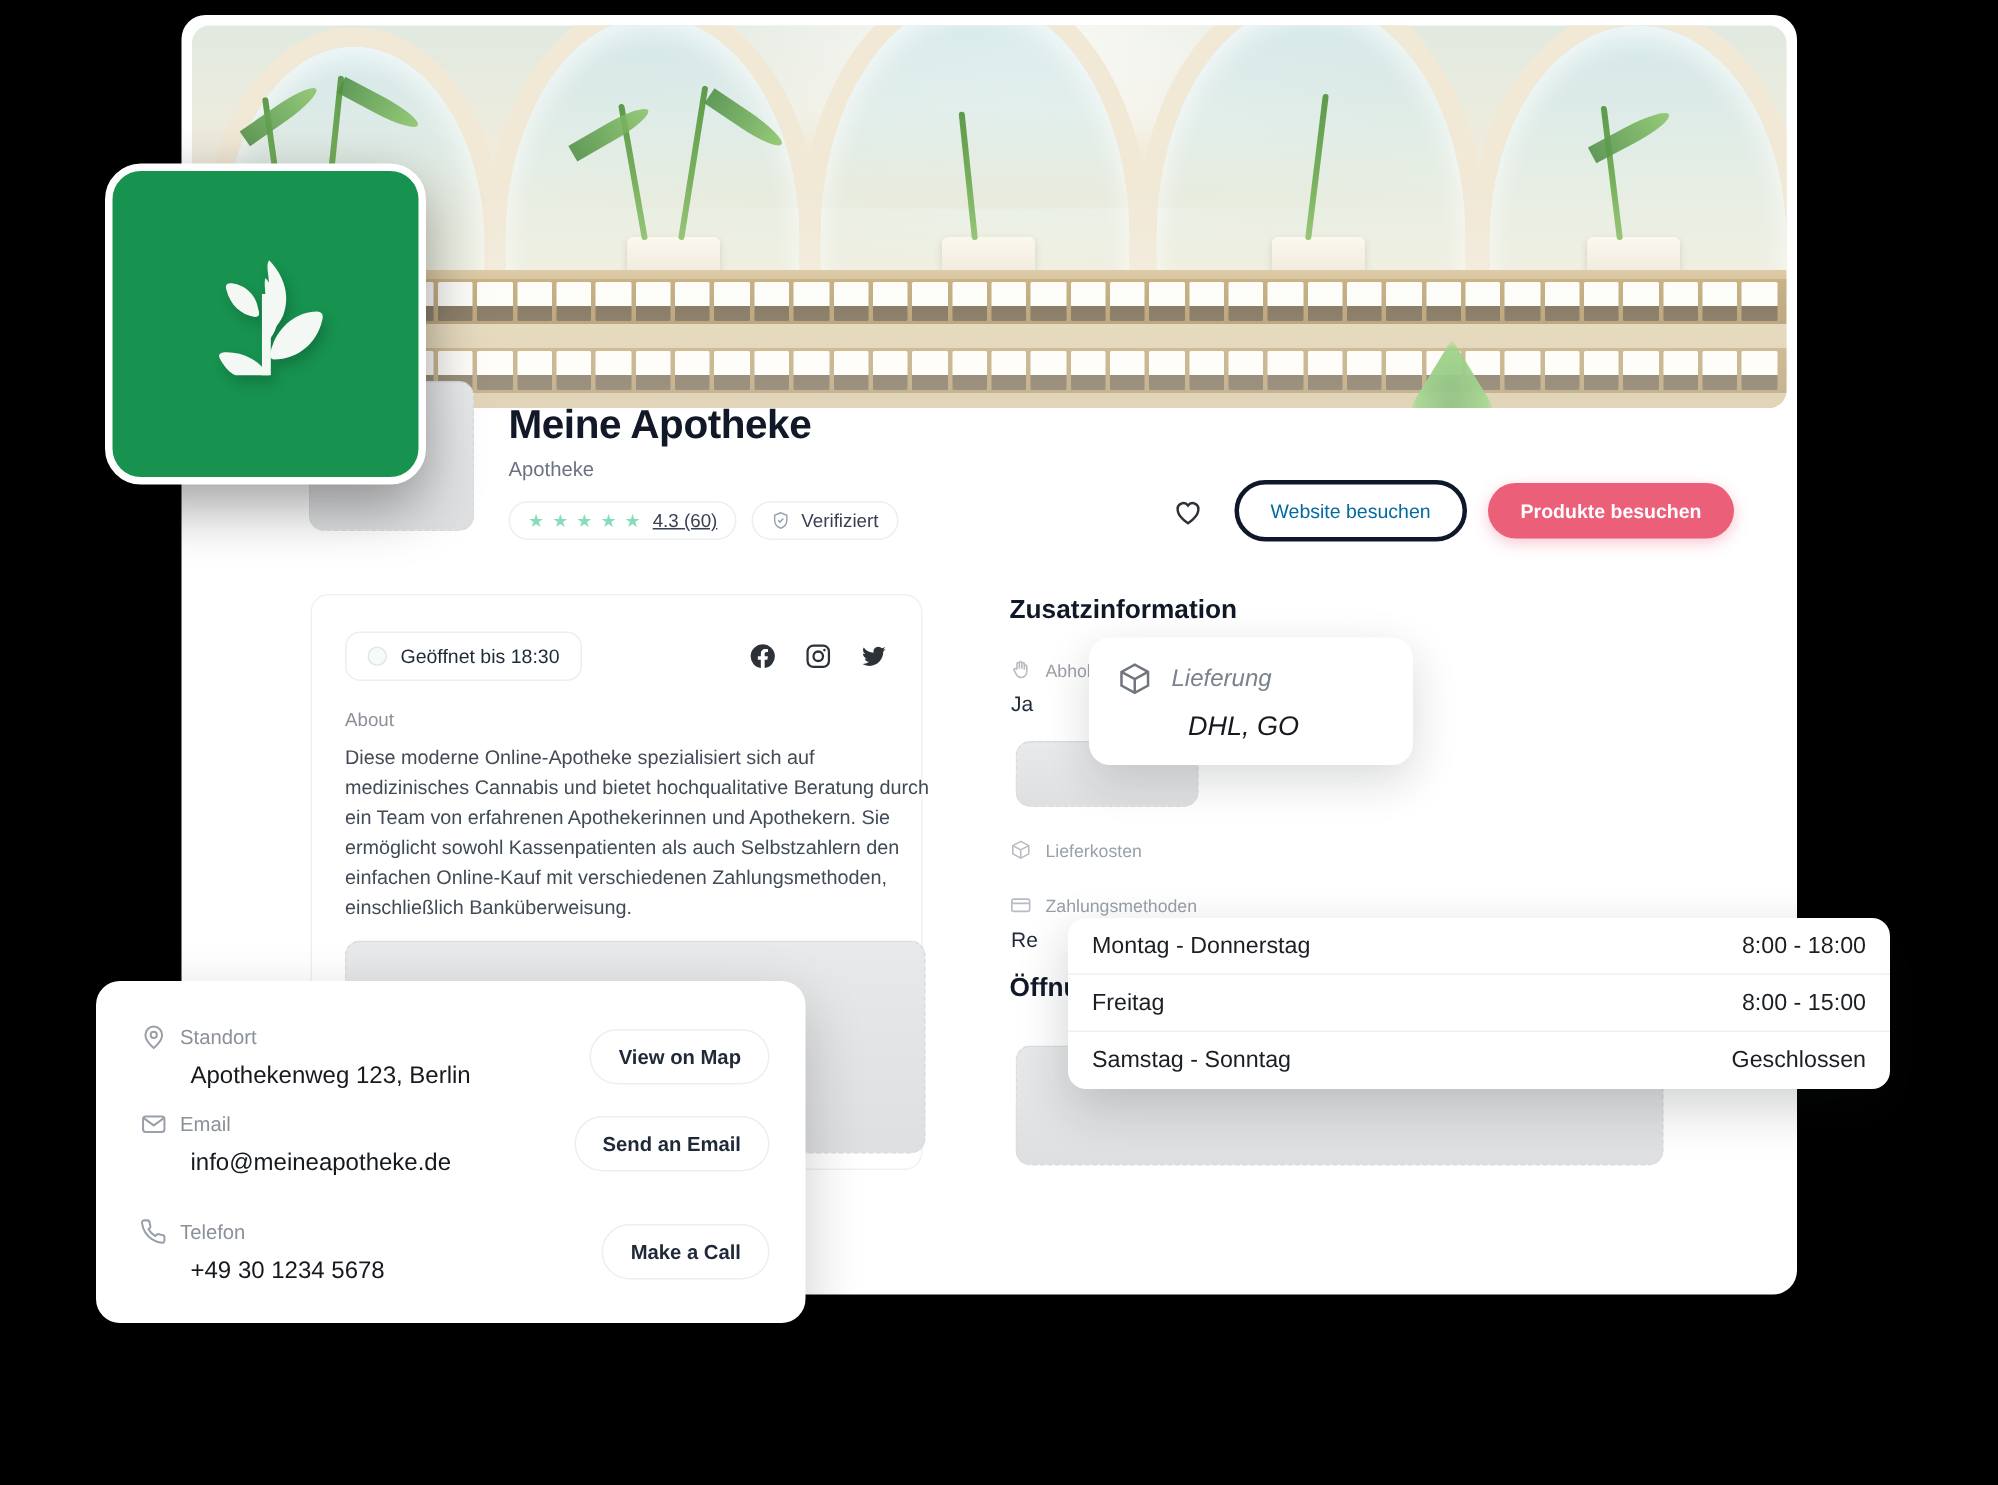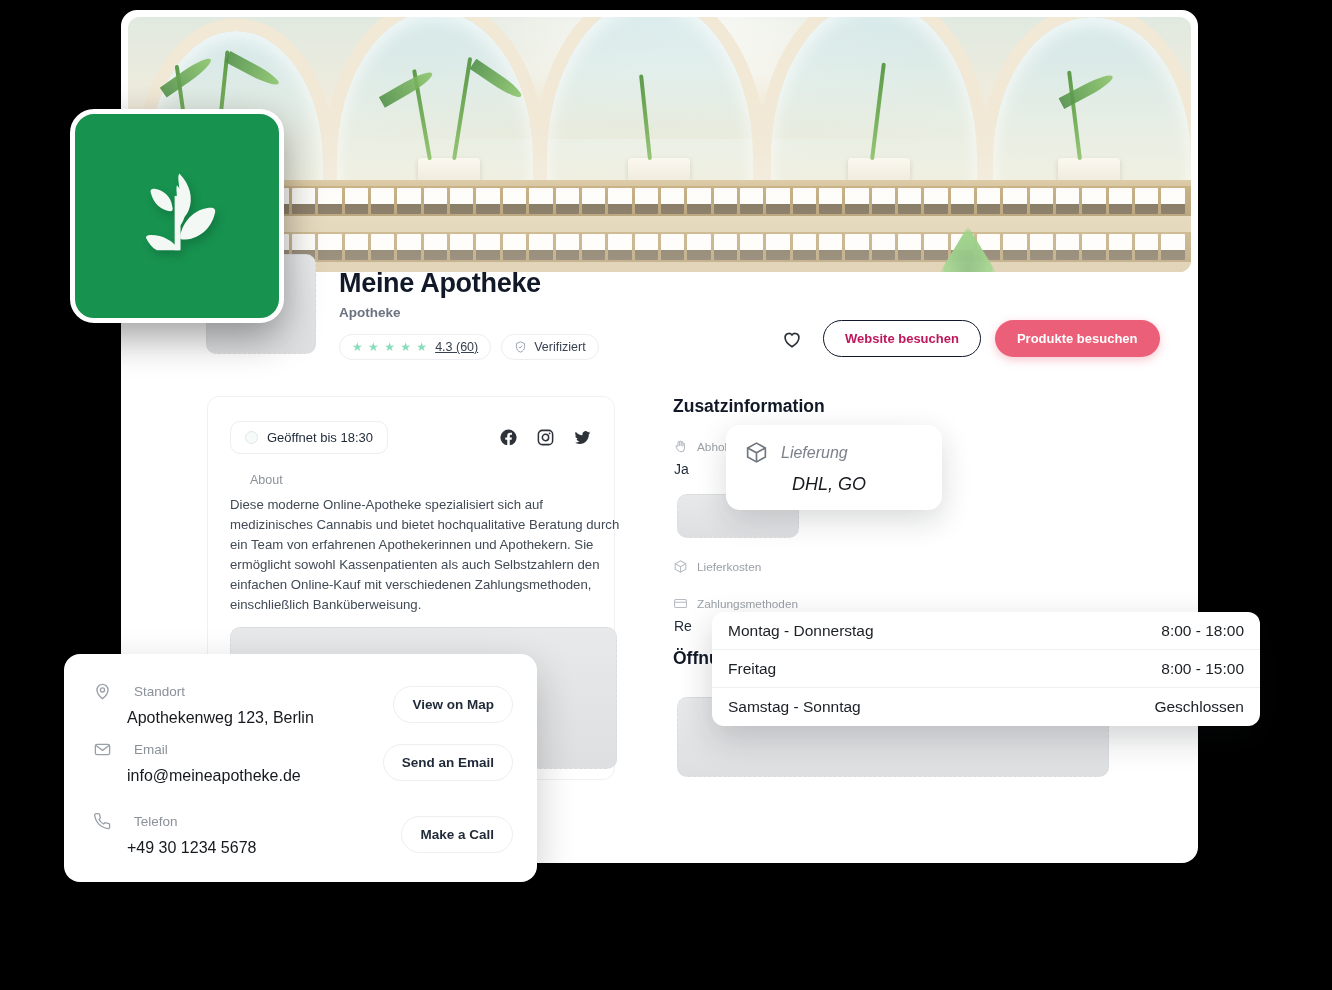--- a/index.html
+++ b/index.html
@@ -94,21 +94,21 @@
     opacity:.95;
   }
   .hero-fade {
     position:absolute; inset:0;
     background: linear-gradient(180deg, rgba(255,255,255,0) 40%, rgba(255,255,255,.35) 100%);
   }
 
   
   .profile-head { position:absolute; left: 339px; top: 268px; }
   .biz-name { font-size: 27px; font-weight: 700; color: #111827; letter-spacing:-.3px; }
-  .biz-cat { font-size: 13.5px; color: #6b7280; margin-top: 6px; font-weight: bold; }
+  .biz-cat { font-size: 13.5px; color: #6b7280; margin-top: 6px; }
   .meta-row { display:flex; align-items:center; gap: 10px; margin-top: 14px; }
   .rating-chip, .verified-chip {
     display:flex; align-items:center; gap:7px;
     border: 1px solid #eceef1; border-radius: 999px;
     padding: 5px 12px; background:#fff;
     font-size: 12.5px; color:#374151;
   }
   .stars { display:flex; gap:2px; font-size: 12px; color:#86ddb9; letter-spacing:1px; line-height:1; }
   .rating-val { font-size: 12.5px; color:#374151;text-decoration:underline; }
   .shield { width:13px; height:14px; flex:none; }
@@ -116,23 +116,23 @@
   .head-actions {
     position:absolute; left: 775px; top: 320px;
     display:flex; align-items:center; gap: 14px;
   }
   .heart-btn {
     width:34px; height:34px; border-radius:50%;
     display:flex; align-items:center; justify-content:center;
     background:#fff; cursor:pointer;
   }
   .btn-outline {
-    border:1px solid #0f172a; border-radius:999px;
+    border:3px solid #0f172a; border-radius:999px;
     padding: 10px 21px; background:#fff;
-    font-size: 13px; font-weight: 700; color:#be185d; cursor:pointer;
+    font-size: 13px; font-weight: 400; color:#0369a1; cursor:pointer;
   }
   .btn-primary {
     border:none; border-radius:999px;
     padding: 11px 22px; background:#ec5f78;
     font-size: 13px; font-weight: 600; color:#fff; cursor:pointer;
     box-shadow: 0 3px 10px rgba(236,95,120,.35);
   }
 
   
   .left-card {
@@ -149,21 +149,21 @@
     border:1px solid #eceef1; border-radius:10px;
     padding: 8px 14px; background:#fff;
     font-size: 13px; color:#1f2937;
   }
   .clock-dot { width:13px; height:13px; border-radius:50%; border:1.6px solid #e2e6e4; background:#f6faf8; flex:none;}
   .socials { display:flex; gap:18px; align-items:center; }
   .soc { width:19px; height:19px; color:#2d3238; cursor:pointer; }
 
   .about-label {
     position:absolute; left:22px; top:76px;
-    font-size: 12.5px; color:#8b9199;margin-left:20px;
+    font-size: 12.5px; color:#8b9199;
   }
   .about-text {
     position:absolute; left:22px; top:98px; width: 392px;
     font-size: 13.2px; line-height: 1.52; color:#414a55;
   }
   .ph-box {
     position:absolute;
     border: 1.5px dashed #d9dbde;
     border-radius: 10px;
     background: linear-gradient(180deg,#e8e9ea,#dedfe1);
@@ -227,21 +227,21 @@
     width: 473px; height: 228px;
     background:#fff; border-radius: 16px;
     box-shadow: 0 14px 40px rgba(0,0,0,.2);
   }
   .contact-row {
     position:absolute; left: 29px; right: 24px;
     display:flex; align-items:flex-start; justify-content:space-between;
   }
   .cr1 { top: 28px; } .cr2 { top: 86px; } .cr3 { top: 158px; }
   .c-left { display:flex; flex-direction:column; }
-  .c-lbl-line { display:flex; align-items:center; gap: 22px; }
+  .c-lbl-line { display:flex; align-items:center; gap: 8px; }
   .c-lbl { font-size: 13.5px; color:#8b9199; }
   .c-val { font-size: 16px; color:#16191d; margin-top: 8px; margin-left: 34px; }
   .c-ico { width:19px; height:19px; color:#9aa0a8; flex:none; }
   .c-btn {
     border:1px solid #eceef1; border-radius:999px;
     background:#fff; padding: 10px 18px;
     font-size: 13.5px; font-weight:700; color:#1f2937; cursor:pointer;
     white-space: nowrap;
   }
   .btn-pos { margin-top: 4px; }

